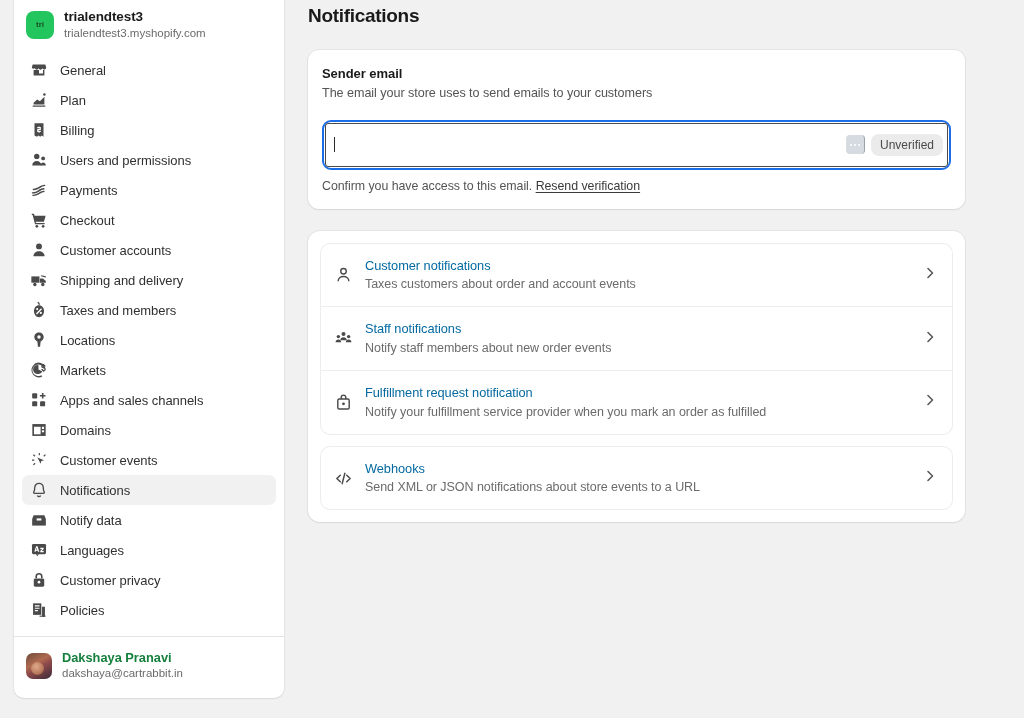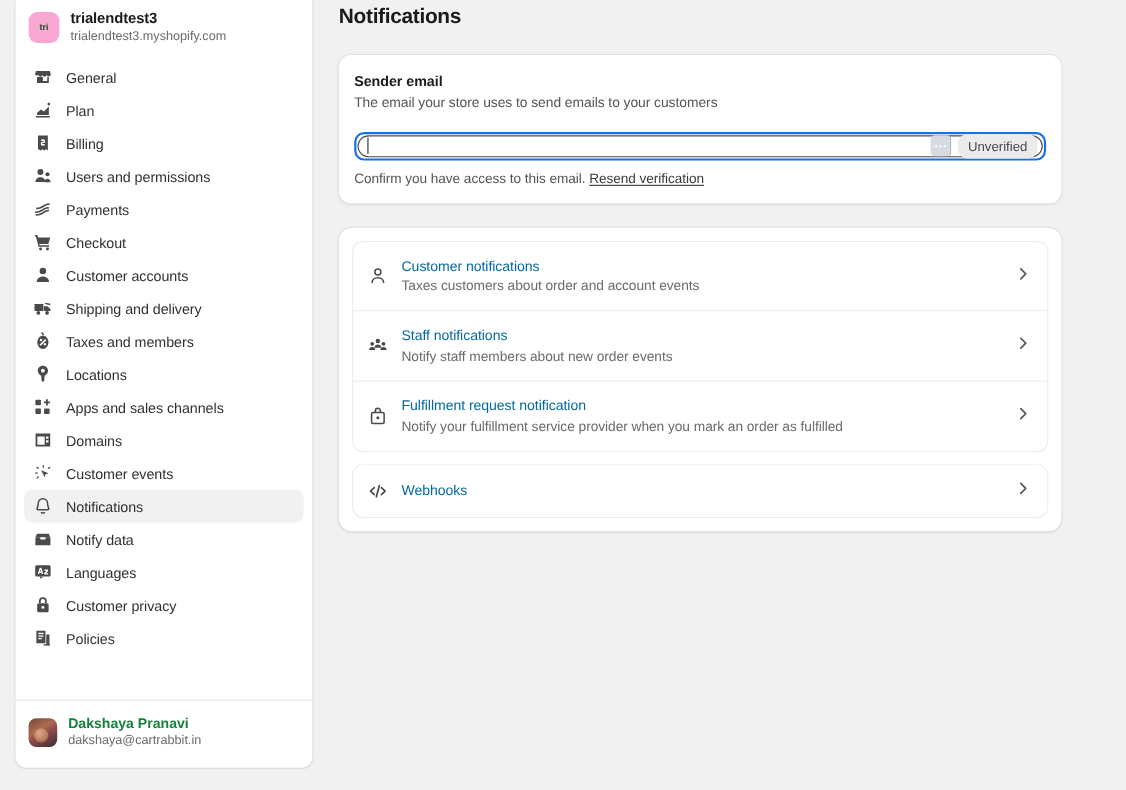--- a/index.html
+++ b/index.html
@@ -24,21 +24,21 @@
     margin-top: -8px;
     height: 706px;
     overflow: hidden;
   }
   .store-header {
     display: flex; align-items: center; gap: 10px;
     padding: 16px 12px 12px 12px;
   }
   .store-avatar {
     width: 28px; height: 28px; border-radius: 8px;
-    background: #f9a8d4;
+    background: #22c55e;
     display: flex; align-items: center; justify-content: center;
     color: #1a4f22; font-size: 8px; font-weight: 700;
     flex-shrink: 0;
   }
   .store-text { min-width: 0; }
   .store-name {
     font-size: 13.5px; font-weight: 700; color: #1a1a1a;
     line-height: 1.3; letter-spacing: -0.1px;
   }
   .store-domain {
@@ -117,23 +117,23 @@
     margin-bottom: 20px;
   }
   .input-focus-ring {
     border: 2px solid #1c6ee8;
     border-radius: 9px;
     padding: 1px;
     background: #ffffff;
   }
   .input-box {
     display: flex; align-items: center;
-    height: 20px;
+    height: 44px;
     border: 1.5px solid #4a4a4a;
-    border-radius: 13px;
+    border-radius: 3px;
     background: #fff;
     padding: 0 4px 0 8px;
     position: relative;
   }
   .caret {
     width: 1px; height: 15px; background: #2b2b2b;
     animation: none;
   }
   .input-spacer { flex: 1; }
   .dots-btn {
@@ -314,20 +314,30 @@
           <span class="nav-label">Taxes and members</span>
         </div>
         <div class="nav-item">
           <span class="ico">
             <svg width="18" height="18" viewBox="0 0 20 20" fill="#4a4a4a">
               <path d="M10 1.6c-3 0-5.2 2.3-5.2 5.2 0 2.3 1.6 4 3.4 4.9l.6 5.8h2.4l.6-5.8c1.8-.9 3.4-2.6 3.4-4.9 0-2.9-2.2-5.2-5.2-5.2z"></path>
               <circle cx="10" cy="6.6" r="1.9" fill="#fff"></circle>
             </svg>
           </span>
           <span class="nav-label">Locations</span>
+        </div>
+        <div class="nav-item">
+          <span class="ico">
+            <svg width="18" height="18" viewBox="0 0 20 20" fill="#4a4a4a">
+              <path d="M9.4 1.8a8.2 8.2 0 1 0 4.2 15.5l-1-1.6a6.4 6.4 0 1 1 2.6-7.4l1.8-.5A8.2 8.2 0 0 0 9.4 1.8z"></path>
+              <path d="M9.4 4.6v4.9l4.4 2.3a5 5 0 0 1-4.4 2.6 5 5 0 1 1 0-9.8z"></path>
+              <path d="M17.4 6.2h-1.6c0-.5-.4-.8-1-.8-.5 0-.9.3-.9.7 0 1.4 3.6.6 3.6 3 0 1-.7 1.8-1.7 2v.9h-1.4v-.9c-1.1-.2-1.8-1-1.8-2.1h1.6c0 .5.4.9 1 .9s1-.3 1-.8c0-1.3-3.6-.5-3.6-2.9 0-1 .7-1.8 1.8-2v-.9h1.4v.9c1 .2 1.6 1 1.6 2z"></path>
+            </svg>
+          </span>
+          <span class="nav-label">Markets</span>
         </div>
         <div class="nav-item">
           <span class="ico">
             <svg width="18" height="18" viewBox="0 0 20 20" fill="#4a4a4a">
               <rect x="2.4" y="2.6" width="5.6" height="5.6" rx="1"></rect>
               <rect x="2.4" y="11.4" width="5.6" height="5.6" rx="1"></rect>
               <rect x="11.2" y="11.4" width="5.6" height="5.6" rx="1"></rect>
               <path d="M13.2 2.2h1.8v2.2h2.2v1.8h-2.2v2.2h-1.8V6.2H11V4.4h2.2z"></path>
             </svg>
           </span>
@@ -504,20 +514,21 @@
           <div class="row">
             <span class="row-ico">
               <svg width="19" height="19" viewBox="0 0 20 20" fill="none" stroke="#4a4a4a" stroke-width="1.6" stroke-linecap="round" stroke-linejoin="round">
                 <path d="M6.6 6.6L3 10l3.6 3.4"></path>
                 <path d="M13.4 6.6L17 10l-3.6 3.4"></path>
                 <path d="M11.4 4.6l-2.8 10.8"></path>
               </svg>
             </span>
             <span class="row-text">
               <span class="row-title" style="display:block">Webhooks</span>
+              <span class="row-desc" style="display:block">Send XML or JSON notifications about store events to a URL</span>
             </span>
             <span><svg class="chev" viewBox="0 0 16 16" fill="none" stroke="#5a5a5a" stroke-width="1.6" stroke-linecap="round" stroke-linejoin="round">
                 <path d="M6 3.5L10.5 8 6 12.5"></path>
               </svg></span>
           </div>
         </div>
     </section>
 
   </main>
 </div>

